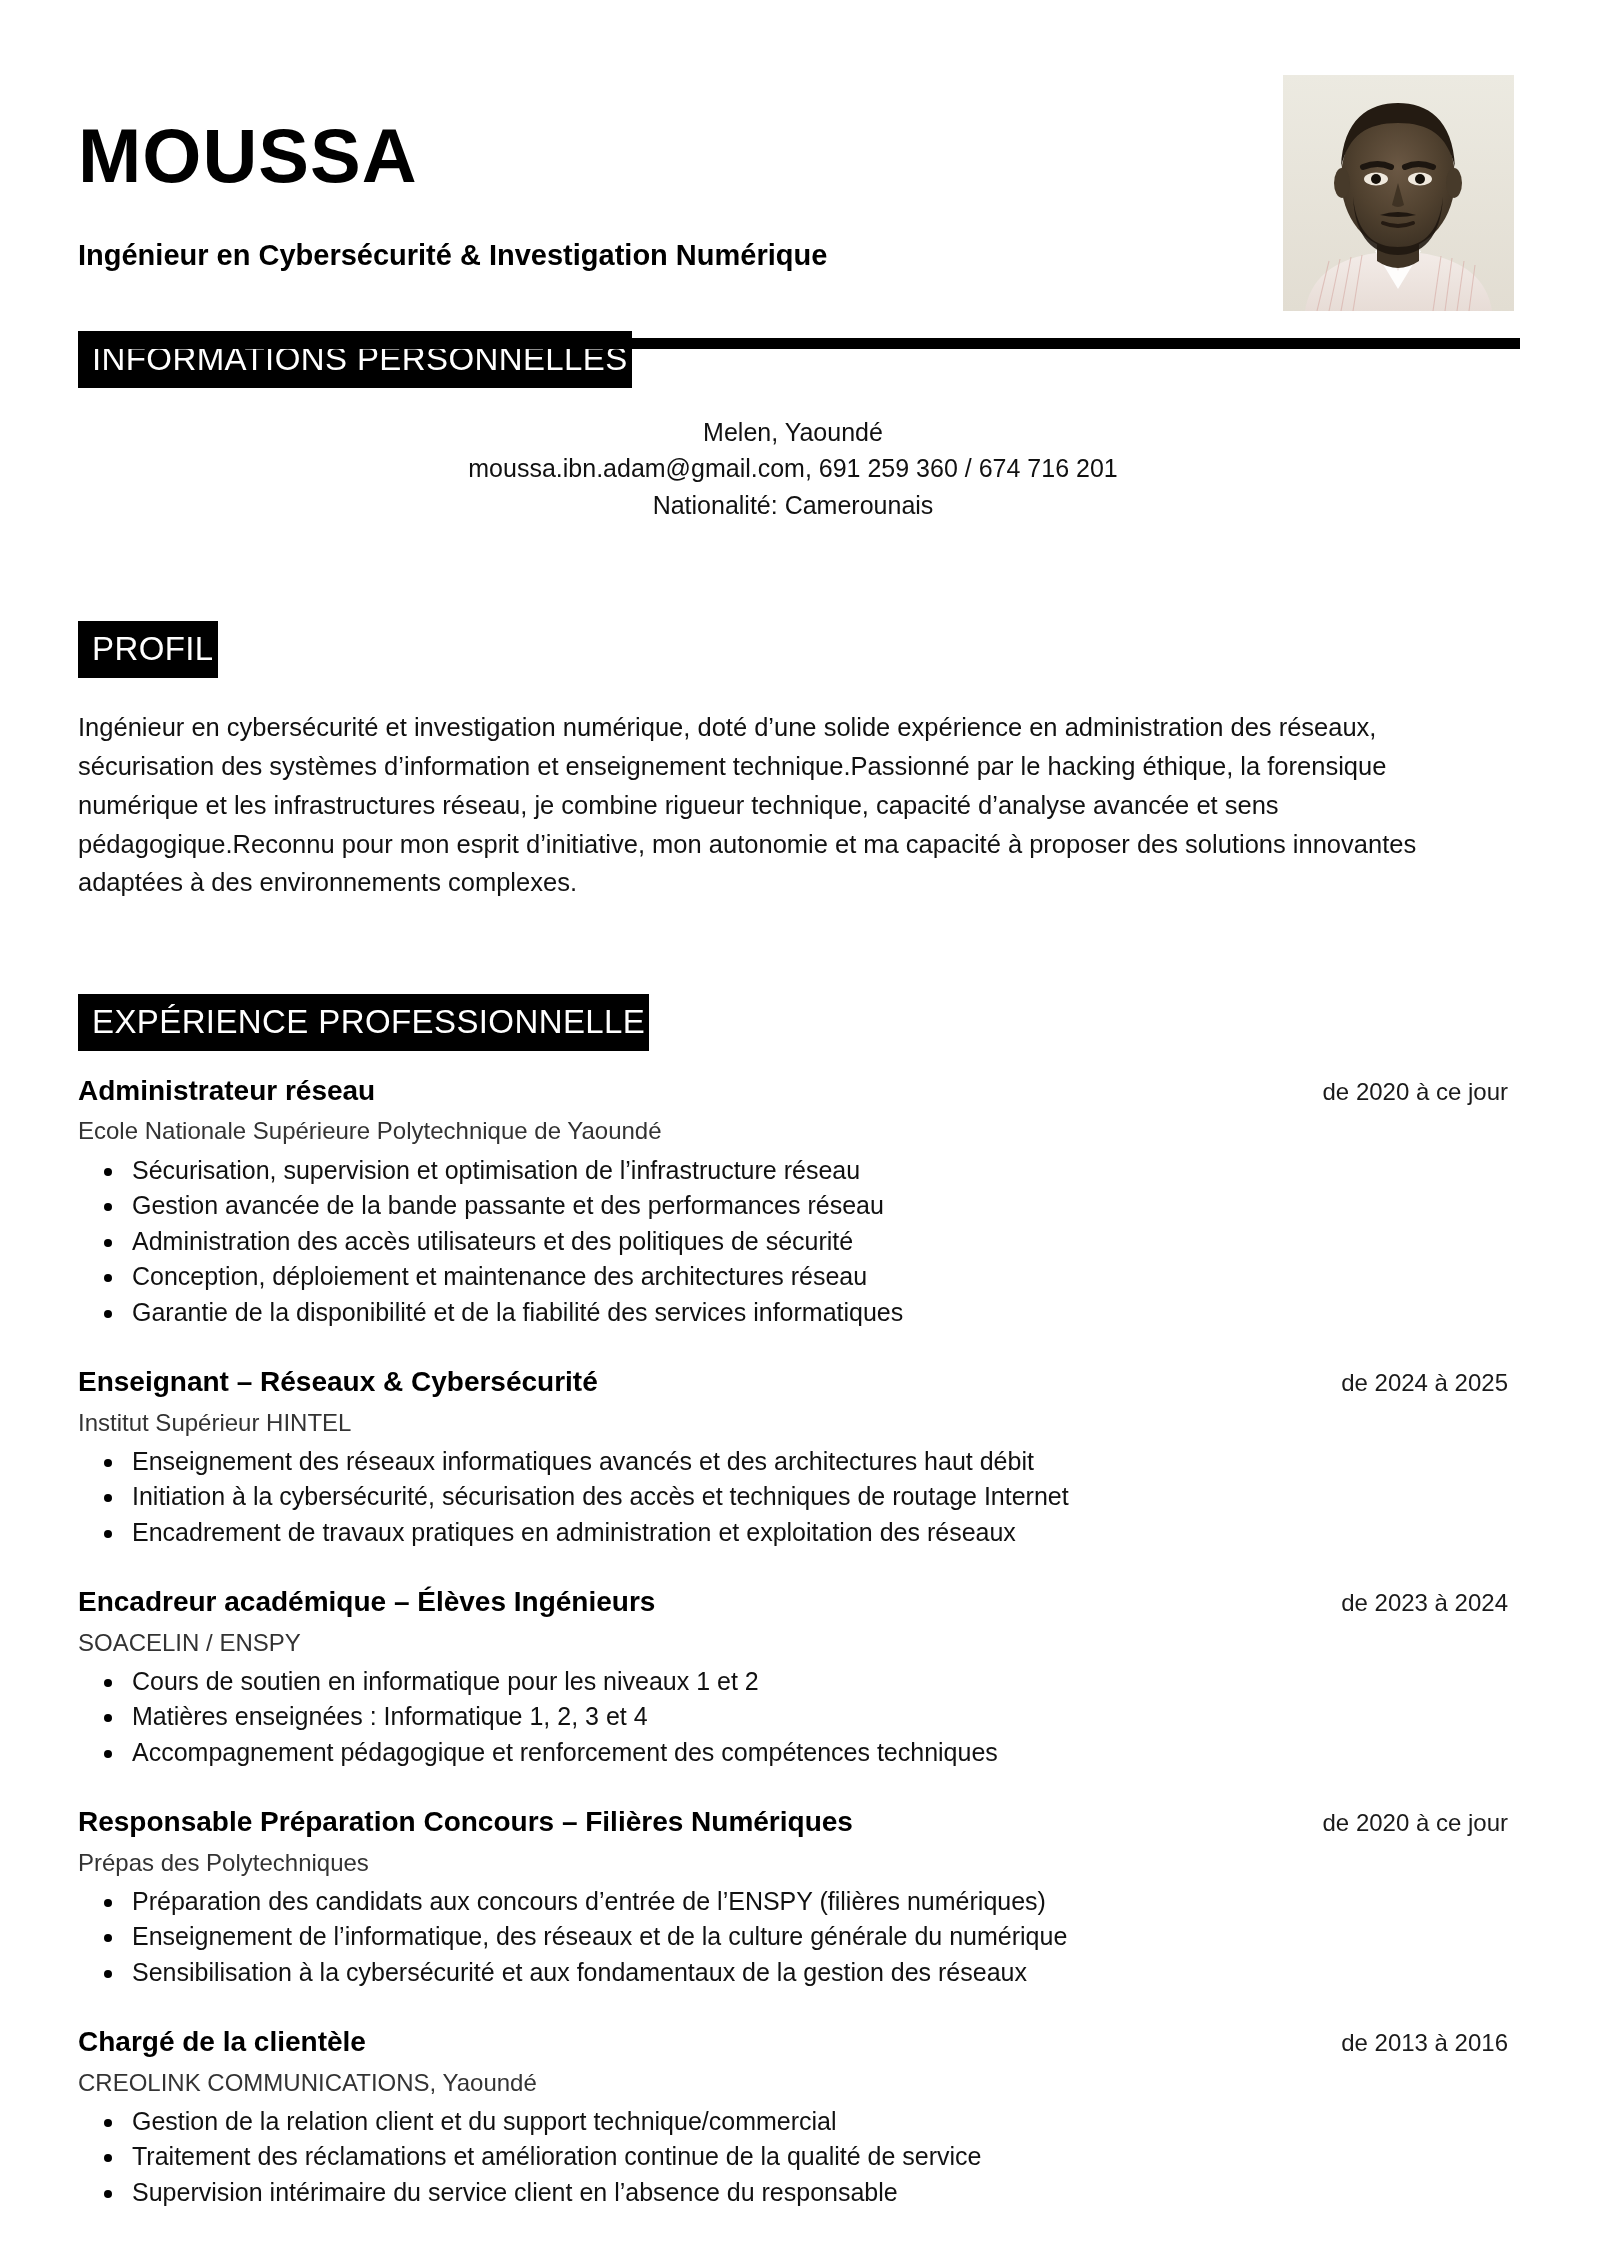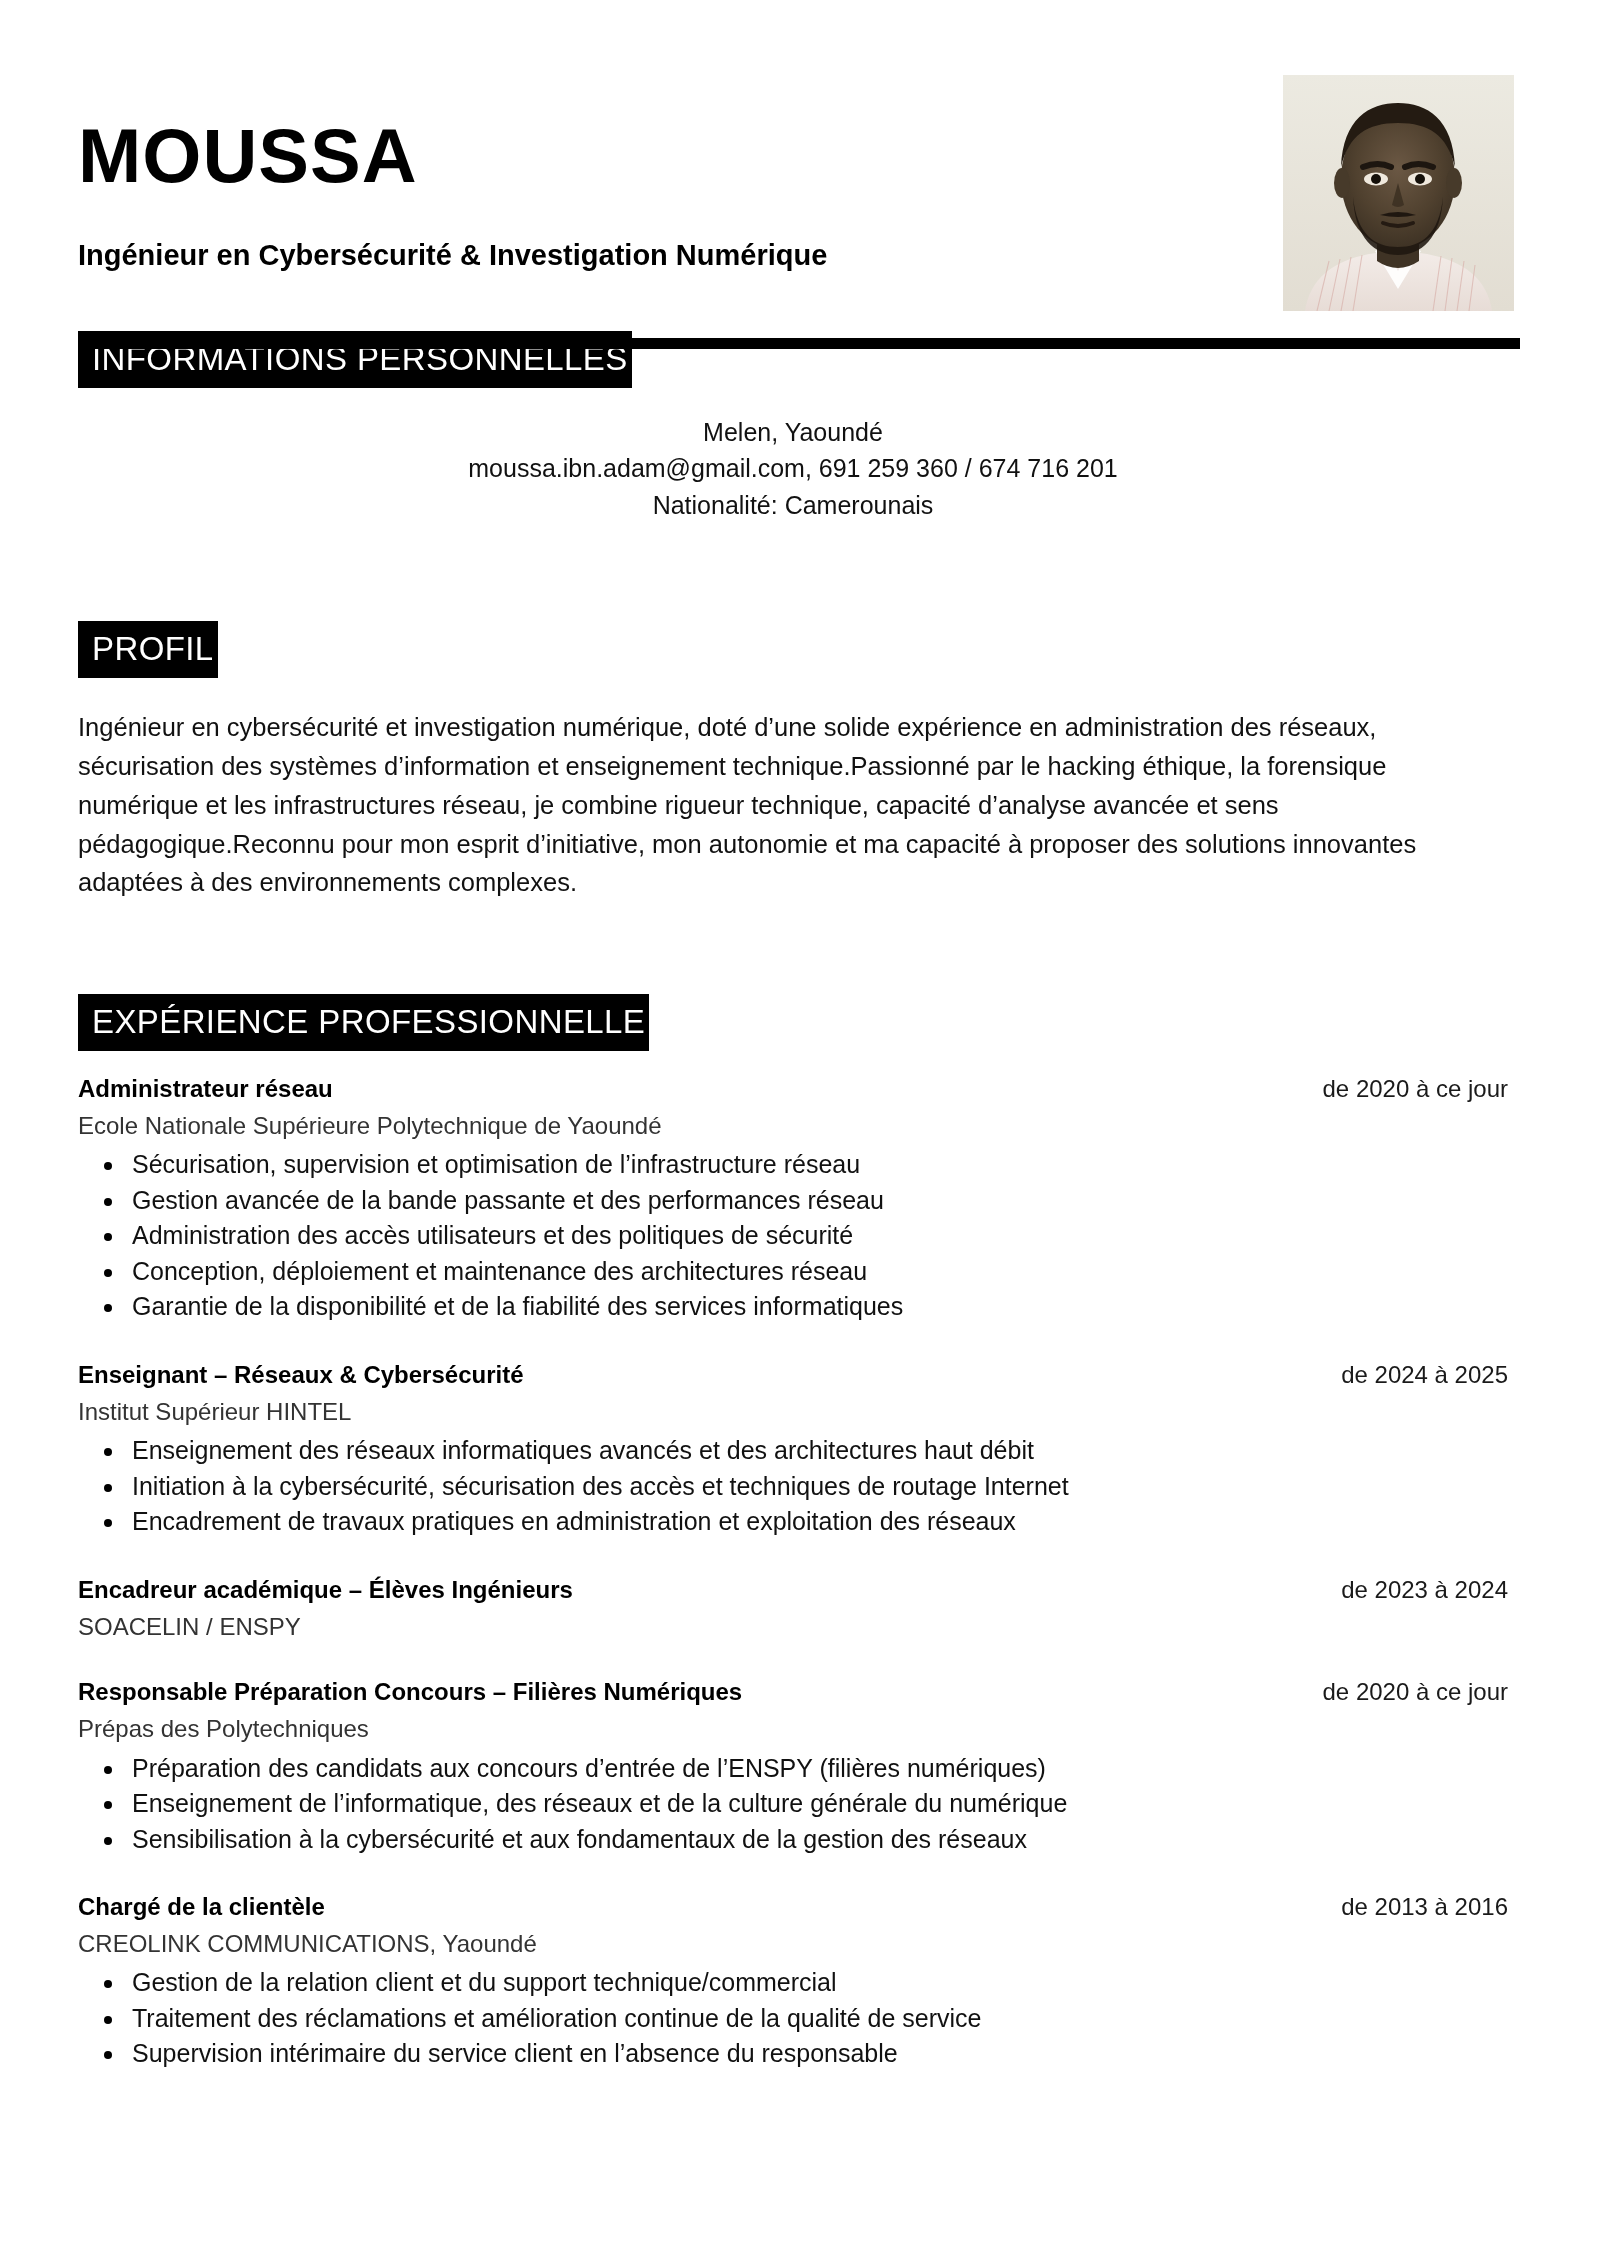--- a/index.html
+++ b/index.html
@@ -117,21 +117,21 @@
   .job:last-child { margin-bottom: 8px; }
 
   .job-head {
     display: flex;
     align-items: baseline;
     justify-content: space-between;
     gap: 24px;
   }
 
   .job-title {
-    font-size: 24px;
+    font-size: 28px;
     font-weight: 700;
     color: #000;
     line-height: 1.3;
   }
 
   .job-date {
     font-size: 24px;
     font-weight: 400;
     color: #1a1a1a;
     white-space: nowrap;
@@ -288,20 +288,25 @@
             <li>Initiation à la cybersécurité, sécurisation des accès et techniques de routage Internet</li>
             <li>Encadrement de travaux pratiques en administration et exploitation des réseaux</li>
           </ul>
         </div>
         <div class="job">
           <div class="job-head">
             <div class="job-title">Encadreur académique – Élèves Ingénieurs</div>
             <div class="job-date">de 2023 à 2024</div>
           </div>
           <div class="job-org">SOACELIN / ENSPY</div>
+          <ul class="job-bullets">
+            <li>Cours de soutien en informatique pour les niveaux 1 et 2</li>
+            <li>Matières enseignées : Informatique 1, 2, 3 et 4</li>
+            <li>Accompagnement pédagogique et renforcement des compétences techniques</li>
+          </ul>
         </div>
         <div class="job">
           <div class="job-head">
             <div class="job-title">Responsable Préparation Concours – Filières Numériques</div>
             <div class="job-date">de 2020 à ce jour</div>
           </div>
           <div class="job-org">Prépas des Polytechniques</div>
           <ul class="job-bullets">
             <li>Préparation des candidats aux concours d’entrée de l’ENSPY (filières numériques)</li>
             <li>Enseignement de l’informatique, des réseaux et de la culture générale du numérique</li>

